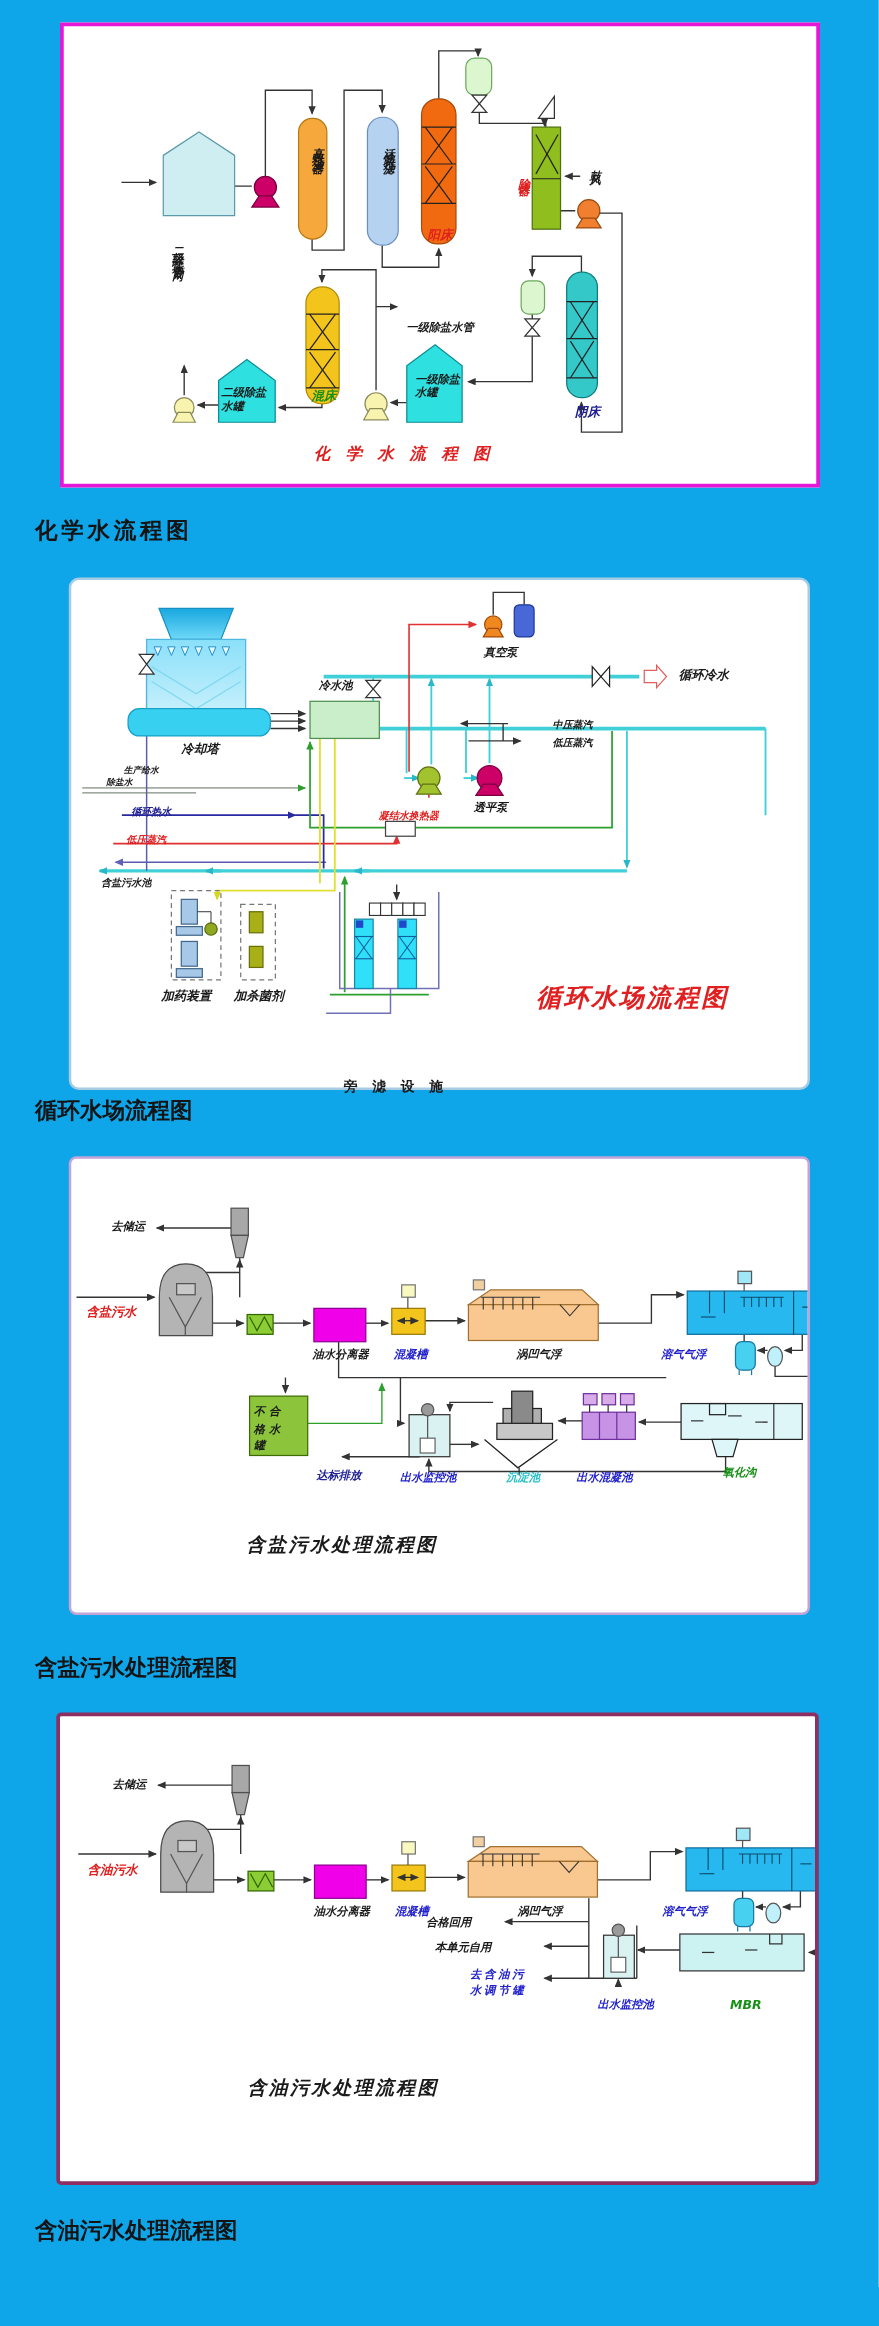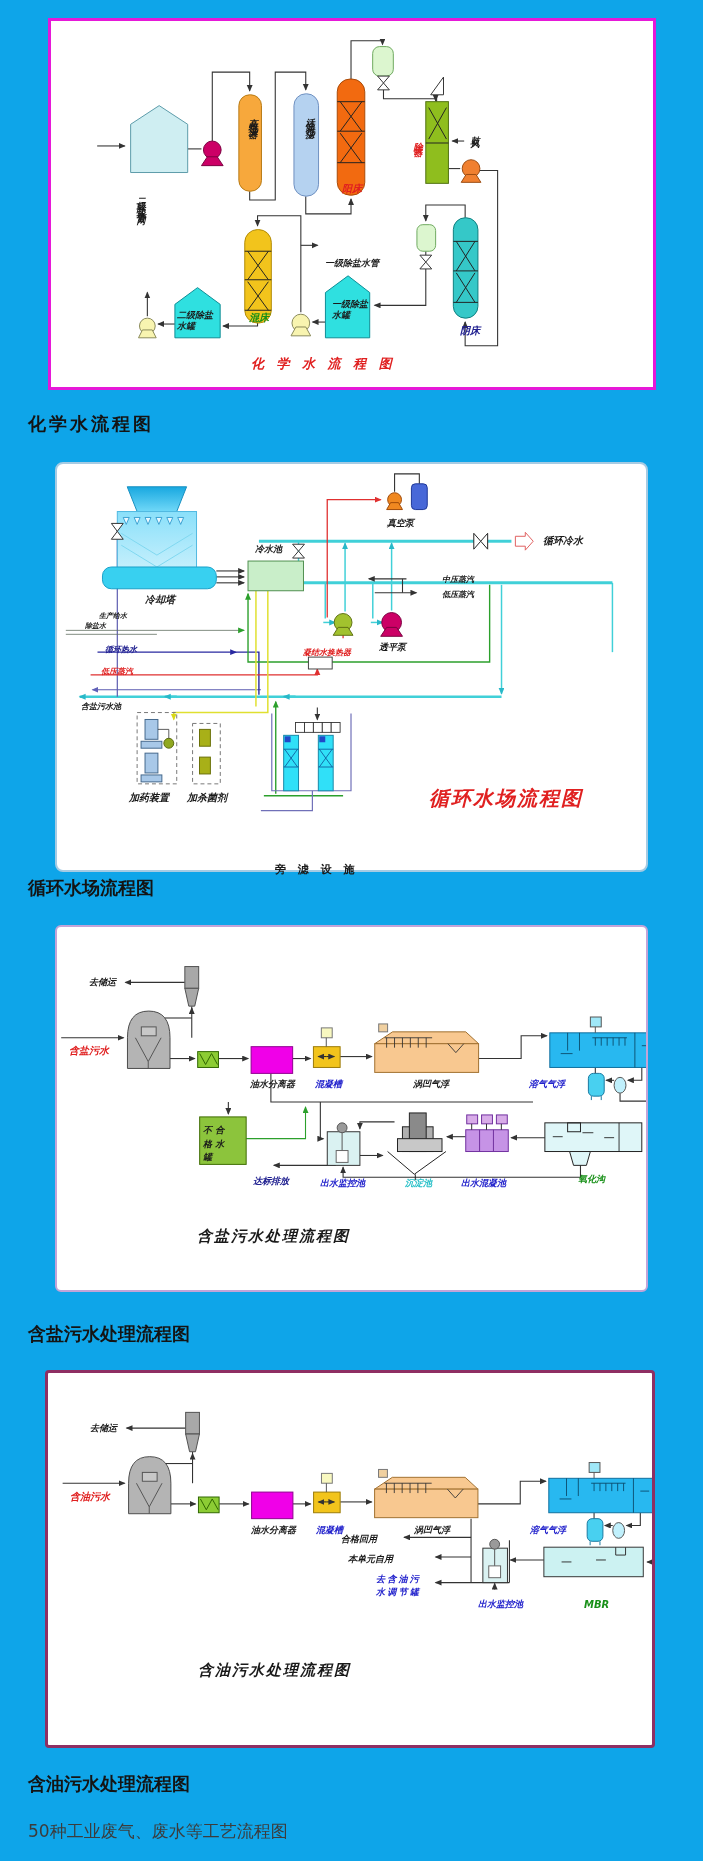--- a/index.html
+++ b/index.html
@@ -640,15 +640,14 @@
     <div class="lb blue" style="left:328px;top:200px;line-height:1.4;font-family:Liberation Serif, serif;">
       <span style="display:block">去 含 油 污</span>
       <span style="display:block">水 调 节 罐</span>
     </div>
     <div class="lb blue" style="left:430px;top:226px;">出水监控池</div>
     <div class="lb green s10" style="left:536px;top:226px;">MBR</div>
     <div class="lb ctr t34" style="left:150px;top:288px;width:240px;">含油污水处理流程图</div>
   </div>
   <div class="cap" style="top:1772px;">含油污水处理流程图</div>
 
-  <div class="footer" style="top:1820px;">50种工业废气、废水等工艺流程图</div>
 
 </div>
 
 </body></html>

